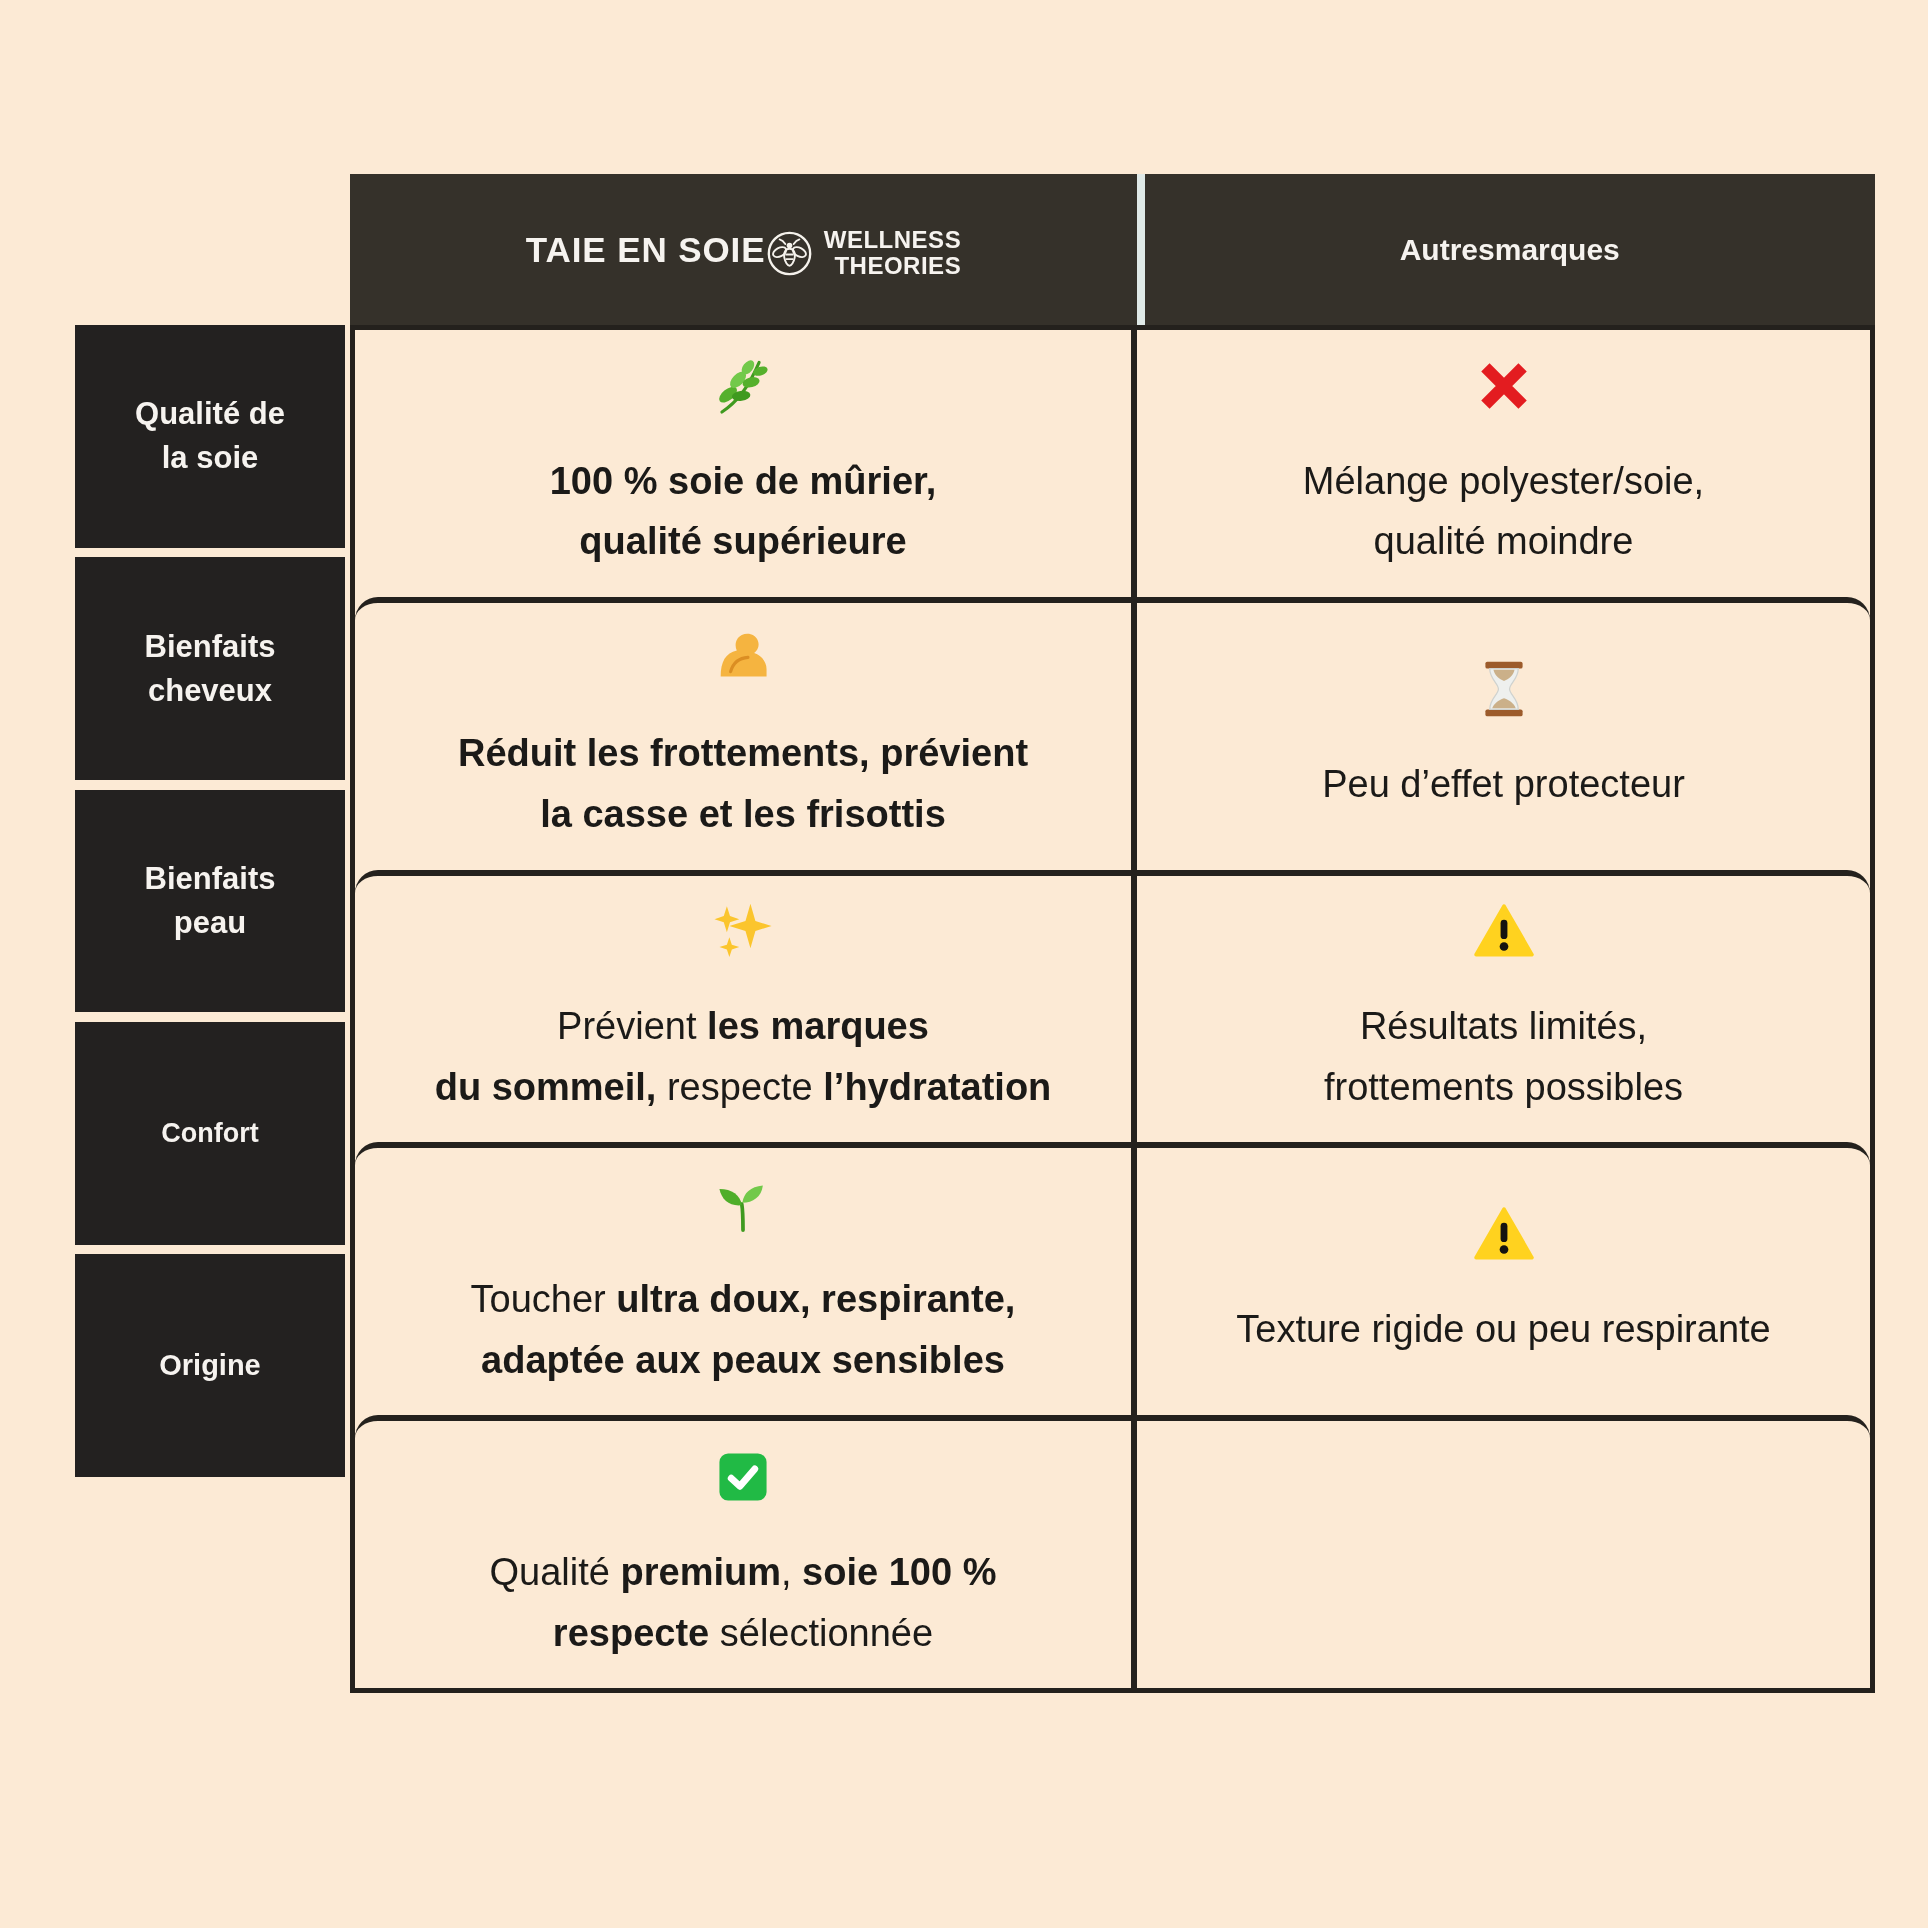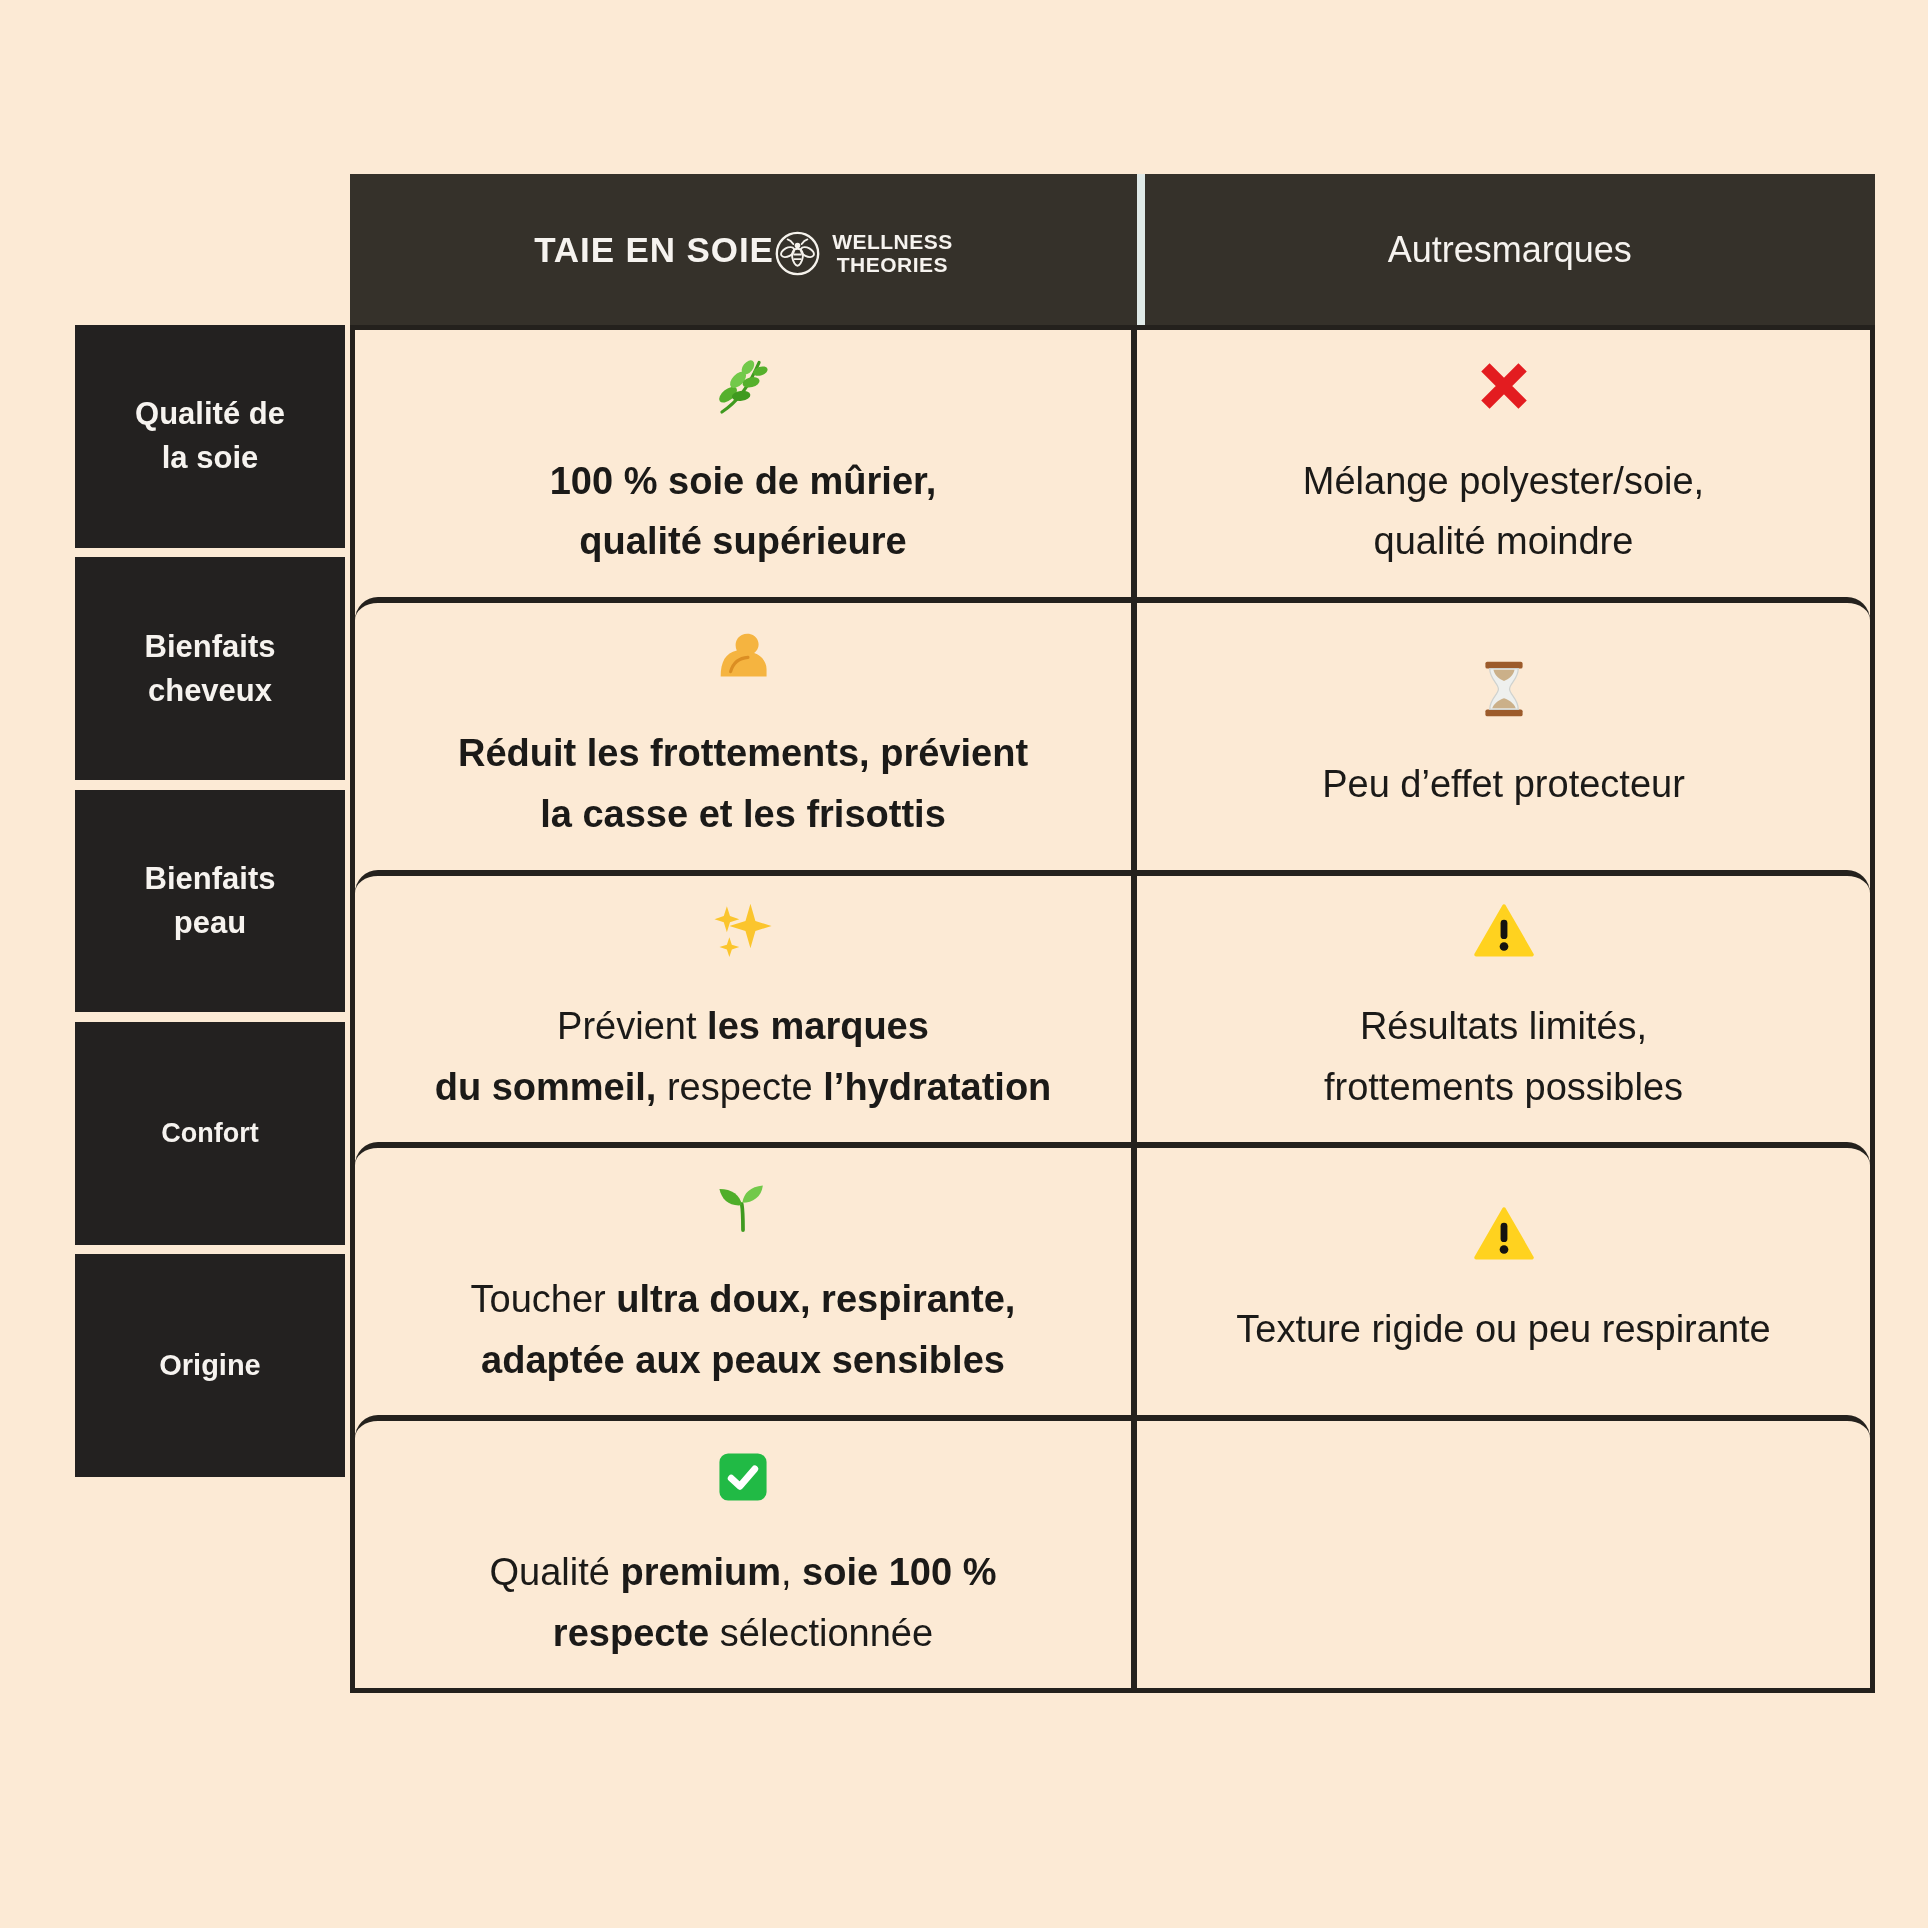--- a/index.html
+++ b/index.html
@@ -9,25 +9,25 @@
   *{margin:0;padding:0;box-sizing:border-box;}
   html,body{width:1928px;height:1928px;}
   body{background:var(--cream);font-family:"Liberation Sans","DejaVu Sans",sans-serif;color:var(--text);}
   .canvas{position:relative;width:1928px;height:1928px;background:var(--cream);overflow:hidden;}
 
   
   .header-row{position:absolute;left:350px;top:174px;width:1525px;height:151px;display:flex;}
   .header-cell{background:var(--header_bg);display:flex;flex-direction:row;align-items:center;justify-content:center;color:var(--white);text-align:center;}
   .header-left{width:787px;}
   .header-divider{width:7.5px;background:var(--divider_light);}
-  .header-right{flex:1;font-size:36px;font-weight:400;line-height:1.32;}
+  .header-right{flex:1;font-size:30px;font-weight:700;line-height:1.32;}
   .header-title{font-size:35px;font-weight:800;letter-spacing:0.9px;}
   .brand-row{display:flex;align-items:center;gap:11.3px;margin-top:7.5px;}
   .bee-logo{width:47px;height:47px;}
-  .brand-text{font-size:21px;font-weight:800;letter-spacing:0.5px;line-height:1.1;text-align:center;}
+  .brand-text{font-size:24px;font-weight:800;letter-spacing:0.5px;line-height:1.1;text-align:right;}
 
   
   .labels{position:absolute;left:75px;top:325px;width:270px;height:1152px;display:flex;flex-direction:column;gap:9.4px;}
   .label-box{flex:1;background:var(--label_bg);color:var(--white);display:flex;flex-direction:column;align-items:center;justify-content:center;text-align:center;font-weight:800;font-size:31px;line-height:1.42;}
   .label-box:nth-child(4){font-size:27px;}
   .label-box:nth-child(5){font-size:29px;}
 
   
   .content{position:absolute;left:350px;top:325px;width:1525px;height:1368px;border:5.6px solid var(--border);display:flex;flex-direction:column;}
   .crow{flex:1;display:flex;border-top:6.6px solid var(--border);min-height:0;border-radius:23px;}

